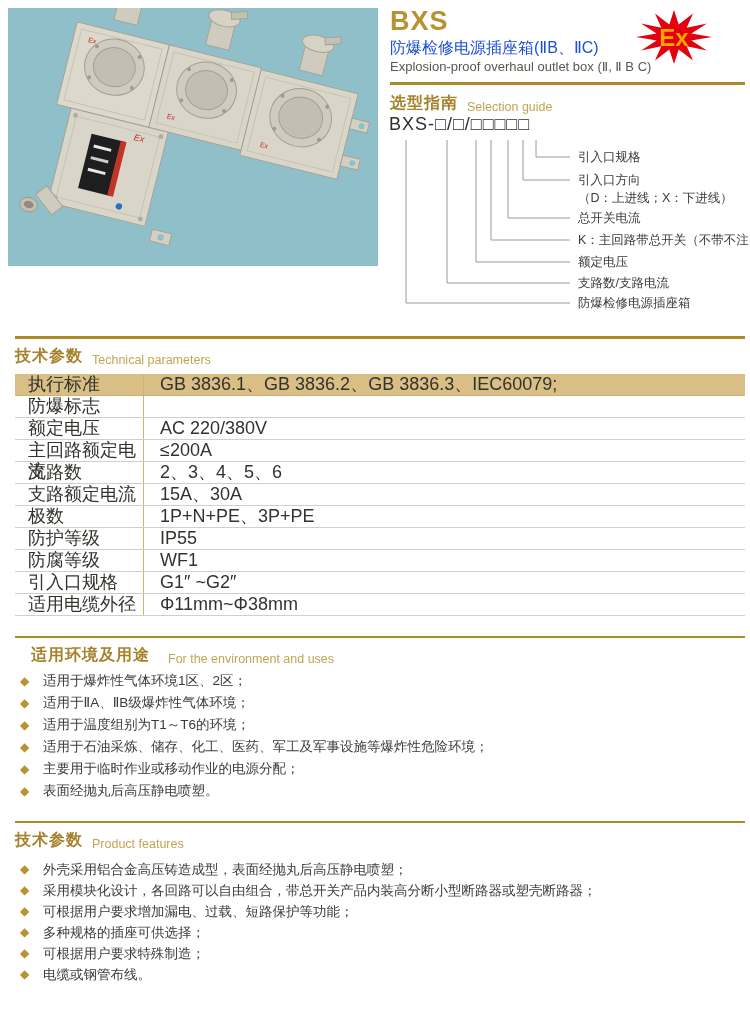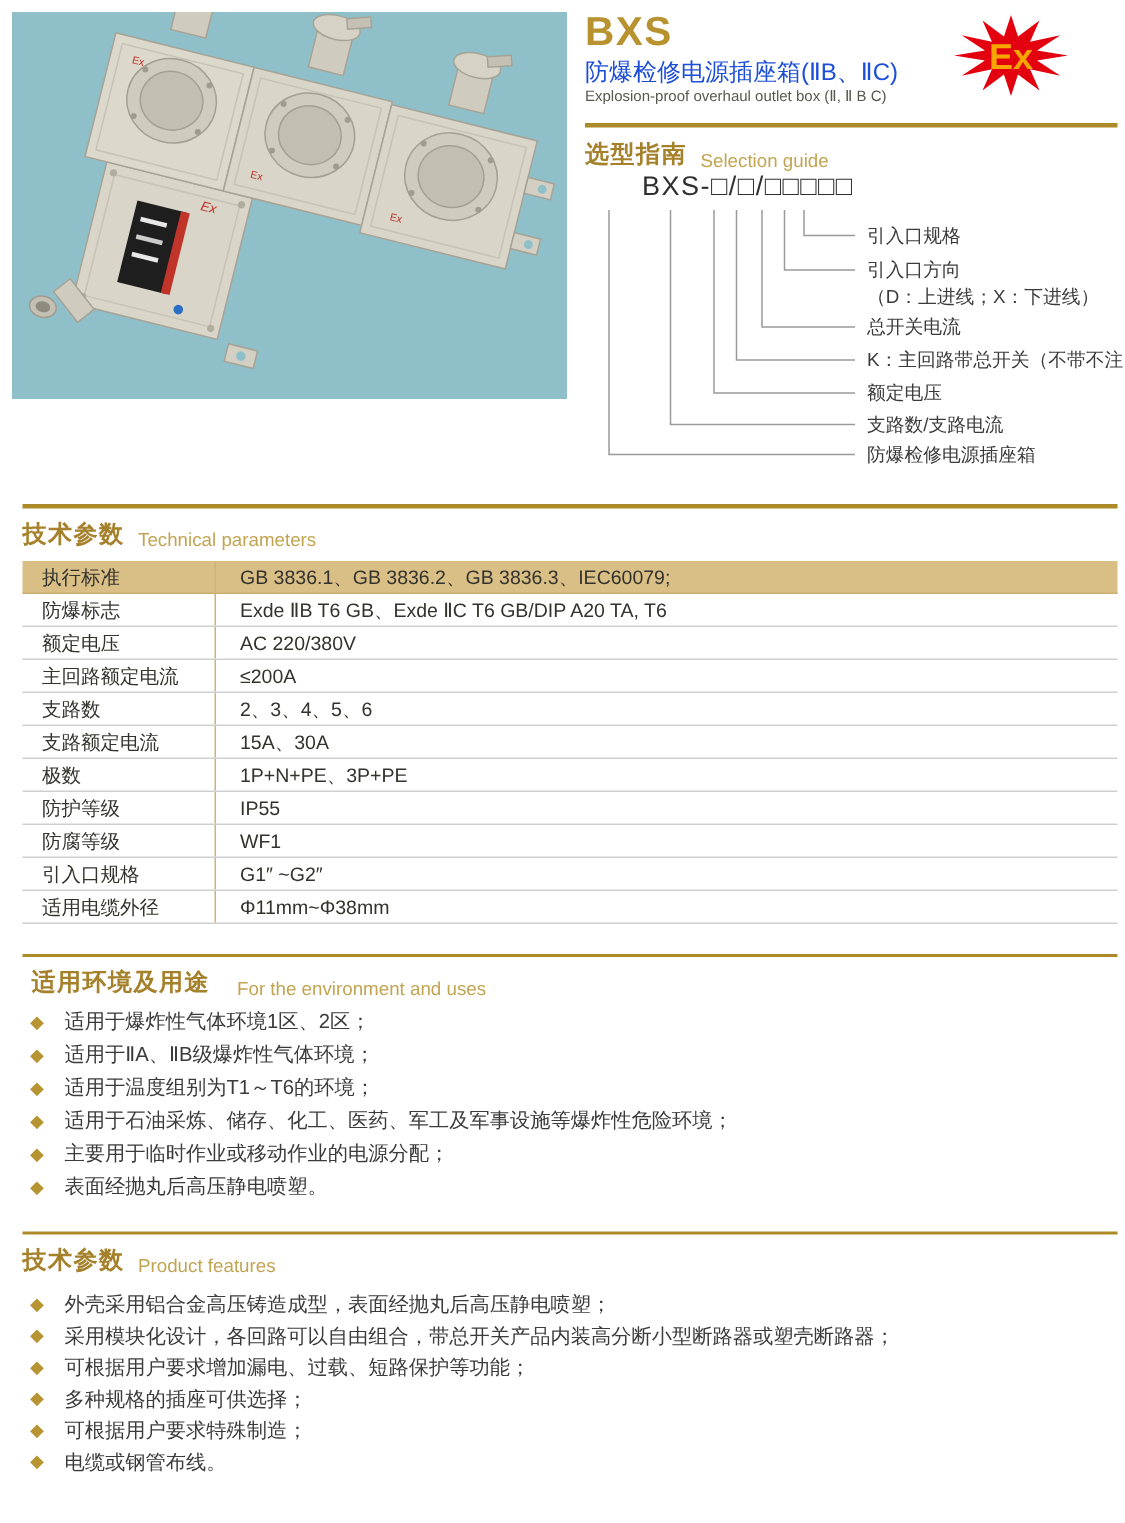--- a/index.html
+++ b/index.html
@@ -7,43 +7,43 @@
     width:750px;height:1015px;position:relative;overflow:hidden;
     font-family:"Liberation Sans","DejaVu Sans",sans-serif;
     color:#3b3b3b;-webkit-font-smoothing:antialiased;
   }
   .abs{position:absolute;}
   
   .photo{left:8px;top:8px;width:370px;height:258px;background:#8fc0ca;}
   
   .title{left:390px;top:6px;font-size:27px;font-weight:bold;color:#b8922e;letter-spacing:1px;}
   .subtitle-cn{left:390px;top:38px;font-size:16px;color:#1d4ed8;}
-  .subtitle-en{left:390px;top:59px;font-size:10px;color:#58584f;text-align:right;}
+  .subtitle-en{left:390px;top:59px;font-size:13px;color:#58584f;text-align:right;}
   .ex-badge{left:632px;top:6px;width:84px;height:66px;}
   
   .rule{background:#ad8a28;height:3px;}
   .rule1{left:390px;top:82px;width:355px;}
   .rule2{left:15px;top:336px;width:730px;}
   .rule3{left:15px;top:636px;width:730px;height:2px;}
   .rule4{left:15px;top:821px;width:730px;height:2px;}
   
   .sec-head{display:flex;align-items:flex-end;gap:9px;white-space:nowrap;}
   .sec-head .cn{font-size:16px;font-weight:bold;color:#a5812b;letter-spacing:1px;}
   .sec-head .en{font-size:12.5px;color:#c2a452;}
   .sg-head{left:390px;top:93px;}
   .tp-head{left:15px;top:346px;}
-  .env-head{left:21px;top:645px;gap:18px;}
+  .env-head{left:31px;top:645px;gap:18px;}
   .pf-head{left:15px;top:830px;}
   
-  .model-code{left:389px;top:114px;font-size:18px;color:#2f2f2f;letter-spacing:1px;white-space:nowrap;margin-left:39px;}
+  .model-code{left:389px;top:114px;font-size:18px;color:#2f2f2f;letter-spacing:1px;white-space:nowrap;}
   .sg-lines{left:388px;top:138px;width:358px;height:180px;}
   .sg-label{font-size:12.5px;color:#3a3a3a;white-space:nowrap;left:578px;}
   
   .tp-table{left:15px;top:374px;width:730px;border-bottom:0;}
-  .tp-row{display:flex;height:21px;line-height:21px;border-bottom:1px solid #cfcfcf;font-size:13px;background:#ffffff;}
+  .tp-row{display:flex;height:21px;line-height:21px;border-bottom:1px solid #cfcfcf;font-size:18px;background:#ffffff;}
   .tp-row.hl{background:#d9be85;border-bottom:1px solid #cdb071;}
   .tp-label{width:115px;padding-left:13px;border-right:1px solid #d0b278;color:#33332e;flex:none;}
   .tp-value{padding-left:16px;color:#33332e;white-space:nowrap;text-align:center;}
   
   .bullets{left:15px;width:730px;}
   .bullets.env{top:670px;}
   .bullets.pf{top:859px;}
   .b-item{display:flex;align-items:flex-start;font-size:13.5px;color:#3b3b3b;white-space:nowrap;}
   .bullets.env .b-item{height:22px;line-height:22px;}
   .bullets.pf .b-item{height:21px;line-height:21px;}
@@ -176,21 +176,20 @@
   <span class="en">Technical parameters</span>
 </div>
 
 <div class="abs tp-table">
   <div class="tp-row hl">
     <div class="tp-label">执行标准</div>
     <div class="tp-value">GB 3836.1、GB 3836.2、GB 3836.3、IEC60079;</div>
   </div>
   <div class="tp-row">
     <div class="tp-label">防爆标志</div>
-    <div class="tp-value">Exde ⅡB T6 GB、Exde ⅡC T6 GB/DIP A20 TA, T6</div>
   </div>
   <div class="tp-row">
     <div class="tp-label">额定电压</div>
     <div class="tp-value">AC 220/380V</div>
   </div>
   <div class="tp-row">
     <div class="tp-label">主回路额定电流</div>
     <div class="tp-value">≤200A</div>
   </div>
   <div class="tp-row">

